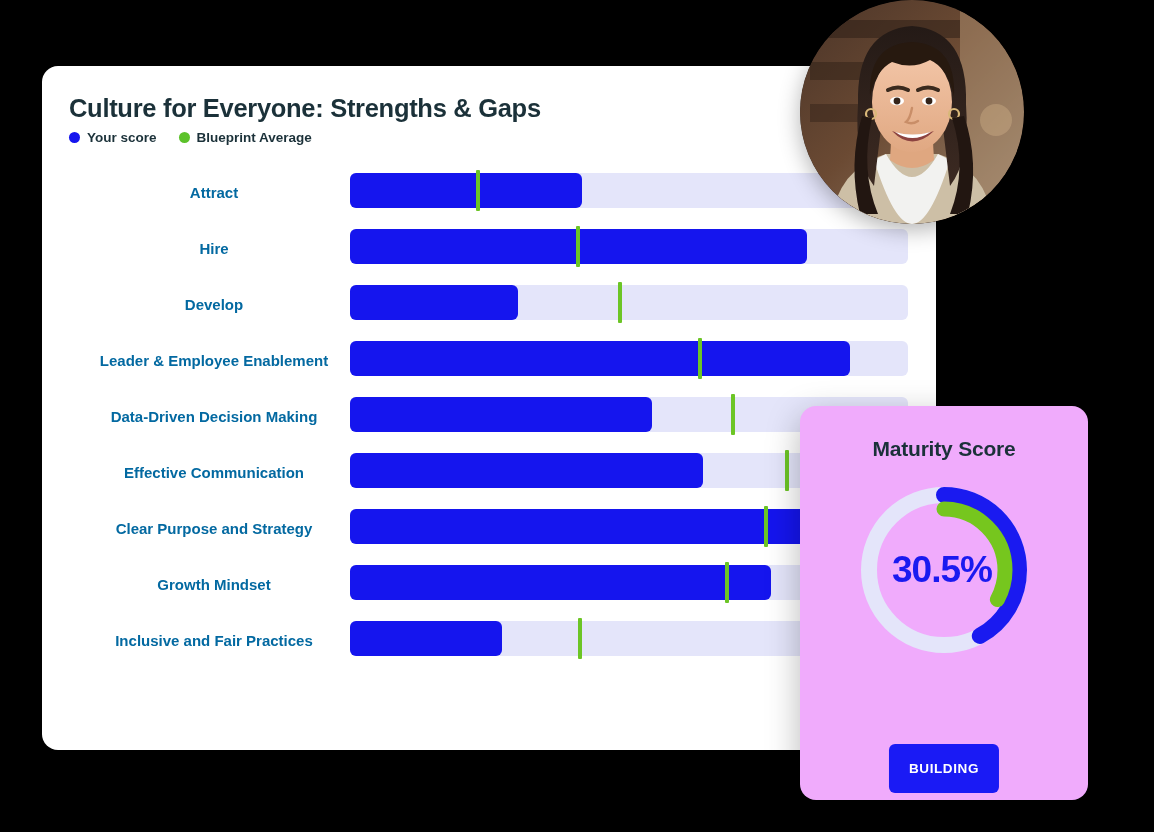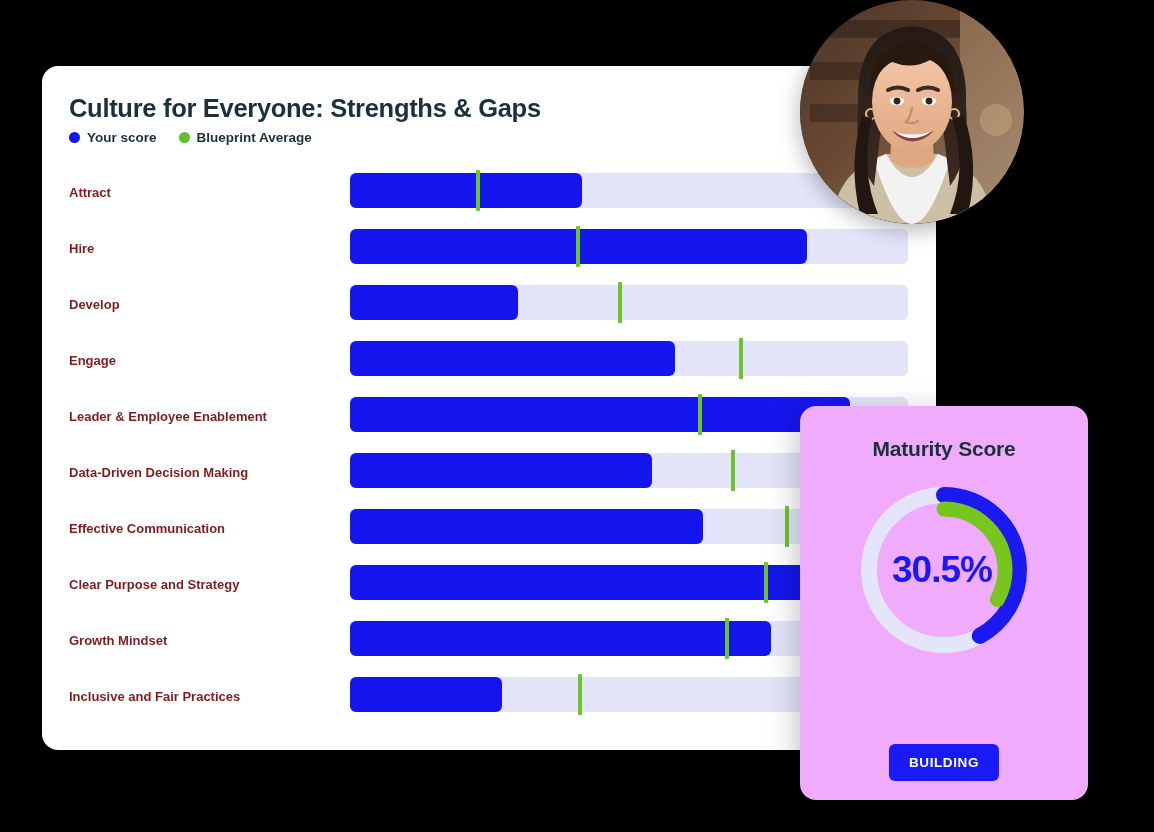--- a/index.html
+++ b/index.html
@@ -78,25 +78,26 @@
   }
   .bar-row {
     position: relative;
     height: 56px;
   }
   .row-label {
     position: absolute;
     left: 27px;
     top: 11px;
     width: 290px;
-    font-size: 13px;
-    font-weight: bold;
-    color: #7f1d1d;
+    font-size: 15px;
+    font-weight: bold;
+    color: #0369a1;
     line-height: 18px;
     white-space: nowrap;
+    text-align: center;
   }
   .bar-track {
     position: absolute;
     left: 308px;
     top: 0;
     width: 558px;
     height: 35px;
     background: #e4e5fa;
     border-radius: 6px;
   }
@@ -180,21 +181,21 @@
   #maturity-badge {
     position: absolute;
     left: 50%;
     transform: translateX(-50%);
     top: 338px;
     background: #1a1af5;
     color: #ffffff;
     font-size: 13.5px;
     font-weight: bold;
     letter-spacing: 0.6px;
-    padding: 11px 20px;
+    padding: 17px 20px;
     border-radius: 6px;
     border: none;
     cursor: pointer;
     font-family: "Liberation Sans", sans-serif;
   }
 </style>
 </head>
 <body>
 
 <div id="stage">
@@ -227,27 +228,20 @@
           <div class="bar-track">
             <div class="bar-fill" style="width: 457.002px; background: rgb(21, 21, 238);"></div>
             <div class="bar-marker" style="left: 226.222px; background: rgb(108, 197, 38);"></div>
           </div>
         </div>
         <div class="bar-row">
           <div class="row-label">Develop</div>
           <div class="bar-track">
             <div class="bar-fill" style="width: 167.958px; background: rgb(21, 21, 238);"></div>
             <div class="bar-marker" style="left: 268.072px; background: rgb(108, 197, 38);"></div>
-          </div>
-        </div>
-        <div class="bar-row">
-          <div class="row-label">Engage</div>
-          <div class="bar-track">
-            <div class="bar-fill" style="width: 324.756px; background: rgb(21, 21, 238);"></div>
-            <div class="bar-marker" style="left: 388.6px; background: rgb(108, 197, 38);"></div>
           </div>
         </div>
         <div class="bar-row">
           <div class="row-label">Leader &amp; Employee Enablement</div>
           <div class="bar-track">
             <div class="bar-fill" style="width: 499.968px; background: rgb(21, 21, 238);"></div>
             <div class="bar-marker" style="left: 347.866px; background: rgb(108, 197, 38);"></div>
           </div>
         </div>
         <div class="bar-row">

